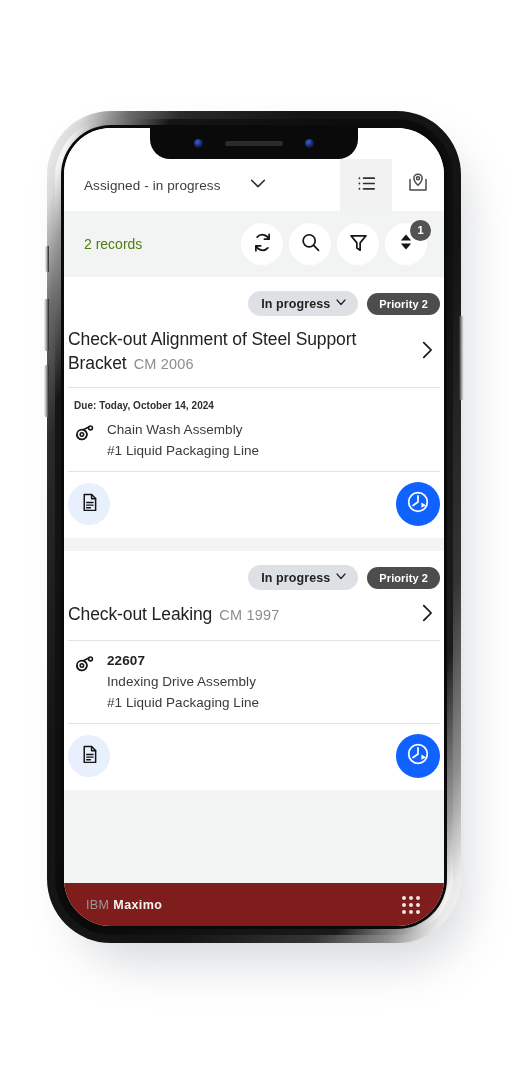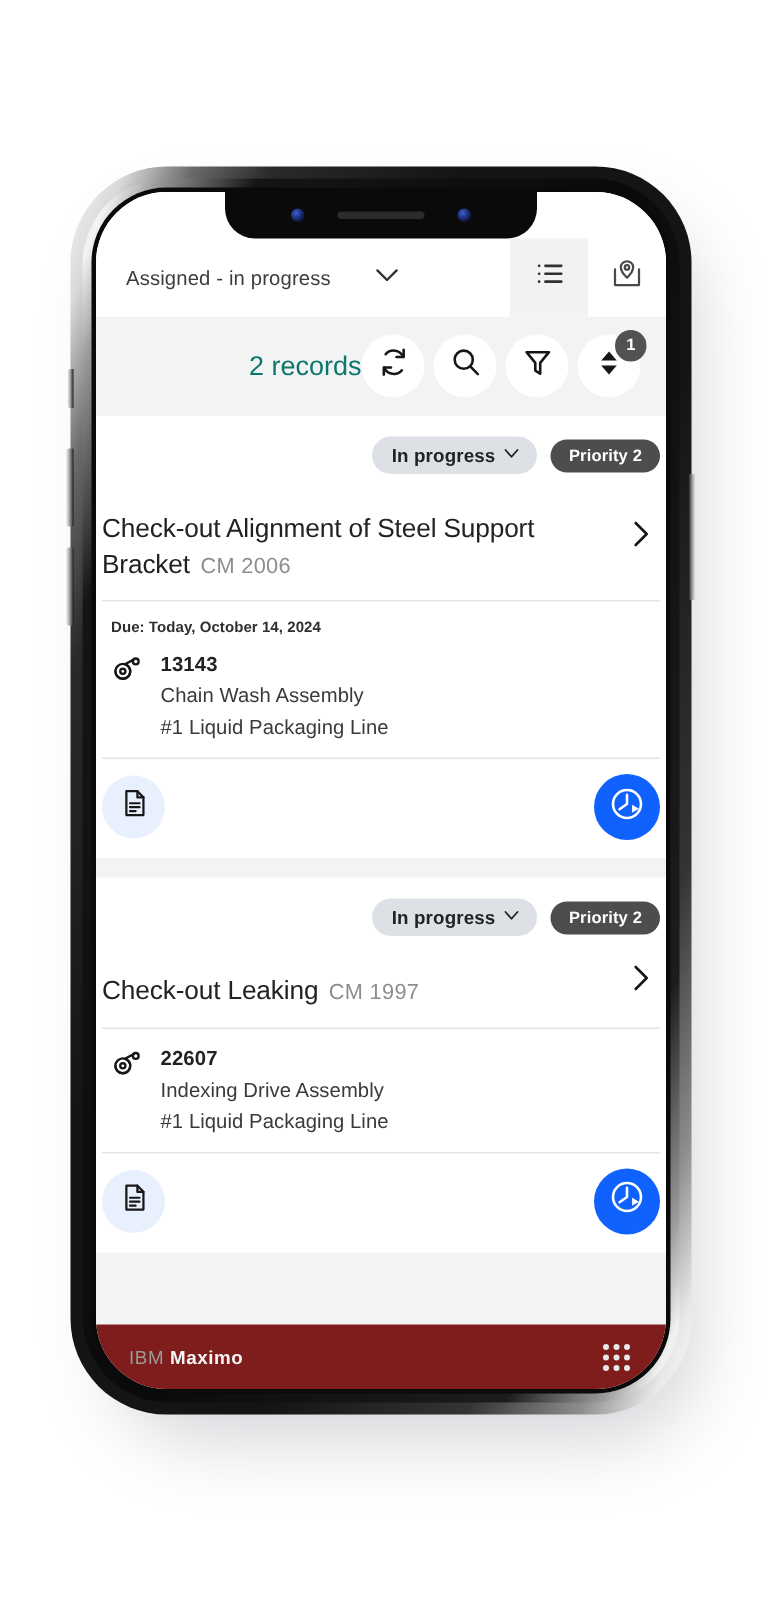--- a/index.html
+++ b/index.html
@@ -172,24 +172,23 @@
     top: 83px;
     height: 66px;
     background: #f2f4f4;
     display: flex;
     align-items: center;
     padding: 0 17px 0 20px;
     box-sizing: border-box;
     z-index: 9;
   }
   .records-count {
-    font-size: 18px;
-    color: #0f766e;
+    font-size: 14px;
+    color: #4d7c0f;
     flex: 1;
-    text-align: right;
   }
   .tool-icons {
     display: flex;
     align-items: center;
     gap: 6px;
   }
   .circ-btn {
     width: 42px; height: 42px;
     border-radius: 50%;
     background: #ffffff;
@@ -264,21 +263,20 @@
     display: flex;
     align-items: center;
     padding: 6px 0 12px 0;
   }
   .card-title-wrap { flex: 1; padding-right: 10px; }
   .card-title {
     font-size: 17.5px;
     color: #222222;
     line-height: 1.35;
     letter-spacing: -0.1px;
-    margin-top: 13px;
   }
   .card-title .wonum {
     font-size: 14.5px;
     color: #8d8d8d;
     margin-left: 7px;
     letter-spacing: 0.2px;
     white-space: nowrap;
   }
   .chev-right {
     flex-shrink: 0;
@@ -513,21 +511,20 @@
             <div class="asset-row">
               <span class="asset-icon">
                 <svg width="22" height="22" viewBox="0 0 24 24" fill="none" stroke="#161616" stroke-width="1.7" stroke-linecap="round" stroke-linejoin="round">
                   <path d="M3.2 12.6a5.4 5.4 0 1 0 6.9-5.2l6.1-3.1"></path>
                   <circle cx="8.6" cy="12.6" r="5.4"></circle>
                   <circle cx="8.6" cy="12.6" r="1.9"></circle>
                   <circle cx="18" cy="5.4" r="2.1"></circle>
                 </svg>
               </span>
               <div class="asset-info">
-                <span class="asset-num">13143</span>
                 <span class="asset-name">Chain Wash Assembly</span>
                 <span class="asset-loc">#1 Liquid Packaging Line</span>
               </div>
             </div>
           </div>
 
           <div class="card-actions-wrap">
             <div class="divider"></div>
             <div class="card-actions">
               <div class="act-doc">

